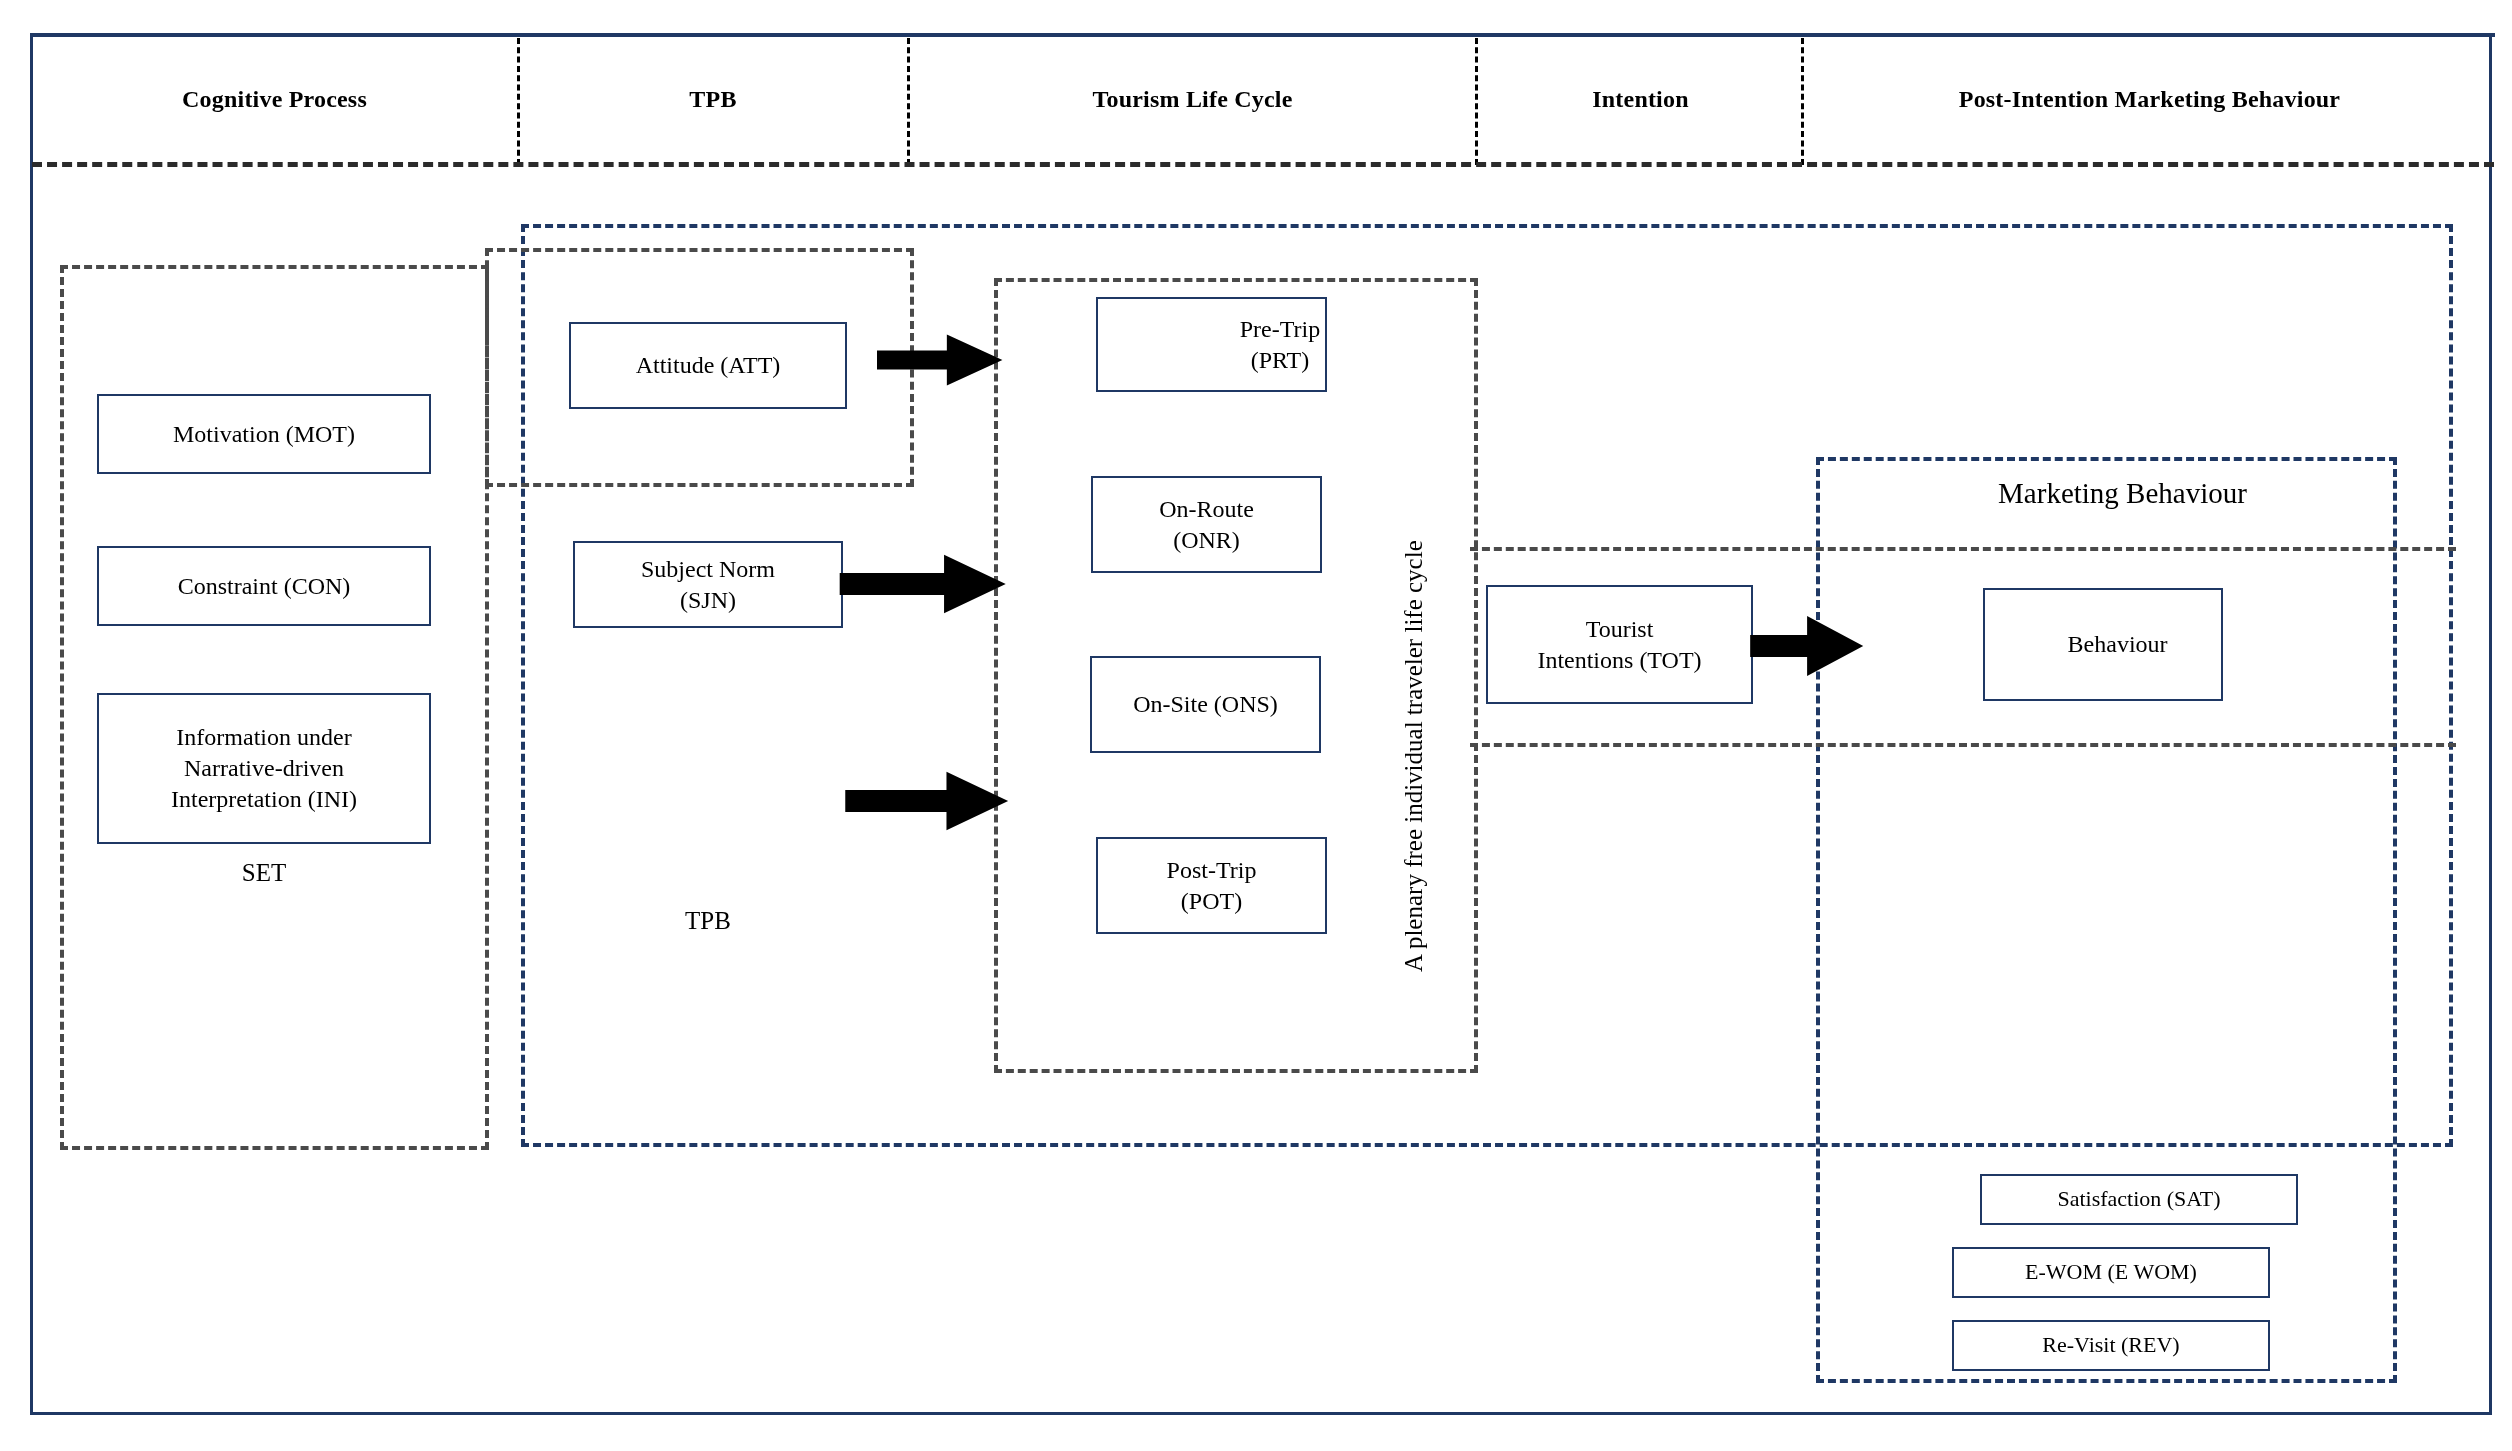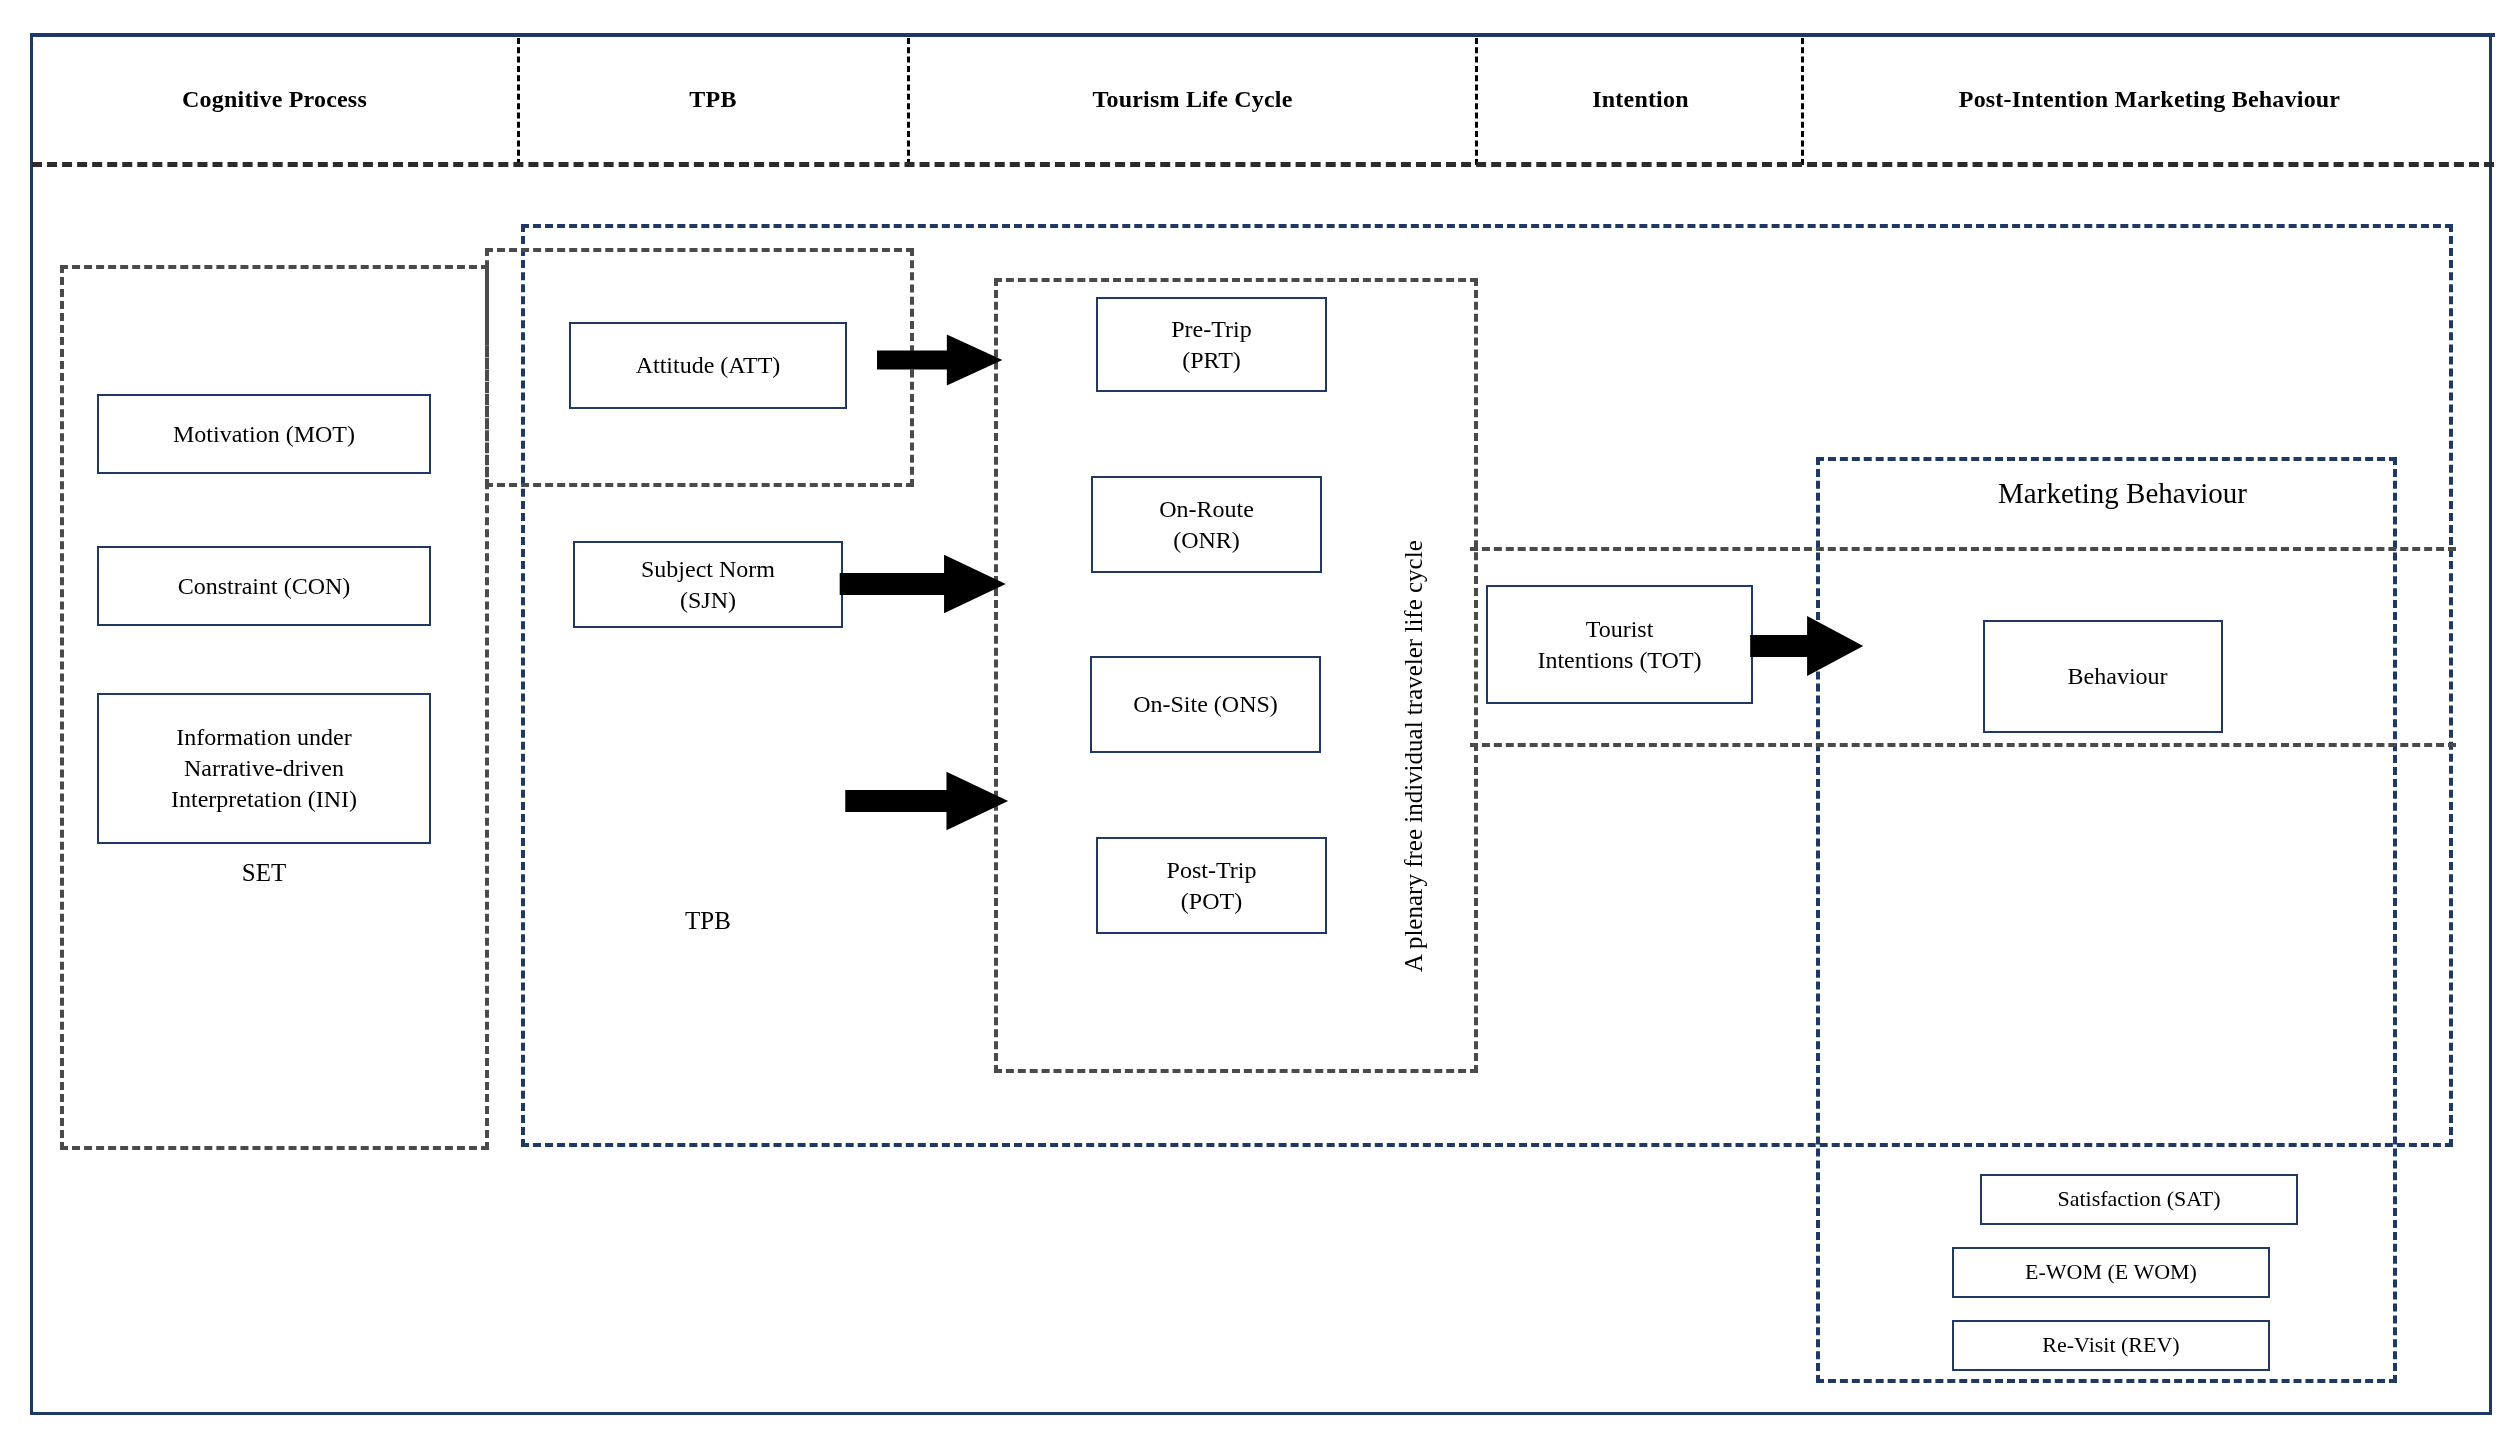--- a/index.html
+++ b/index.html
@@ -196,21 +196,21 @@
     <svg width="169" height="68" viewBox="0 0 212 86">
       <polygon points="0,29 132,29 132,6 210,43 132,80 132,57 0,57" fill="#000000"></polygon>
     </svg>
   </div>
   <div class="arrow" style="left:845px; top:767px; width:165px; height:68px;">
     <svg width="165" height="68" viewBox="0 0 208 86">
       <polygon points="0,29 128,29 128,6 206,43 128,80 128,57 0,57" fill="#000000"></polygon>
     </svg>
   </div>
 
-  <div class="node" style="left:1096px; top:297px; width:231px; height:95px; white-space:pre-line;">
+  <div class="node" style="left:1096px; top:297px; width:231px; height:95px; white-space:pre-line;justify-content:flex-end;">
     <span>Pre-Trip
 (PRT)</span>
   </div>
   <div class="node" style="left:1091px; top:476px; width:231px; height:97px; white-space:pre-line;">
     <span>On-Route
 (ONR)</span>
   </div>
   <div class="node" style="left:1096px; top:837px; width:231px; height:97px; white-space:pre-line;">
     <span>Post-Trip
 (POT)</span>
@@ -230,21 +230,21 @@
 
   <div class="arrow" style="left:1750px; top:612px; width:115px; height:68px;">
     <svg width="115" height="68" viewBox="0 0 145 86">
       <polygon points="0,29 72,29 72,5 143,43 72,81 72,57 0,57" fill="#000000"></polygon>
     </svg>
   </div>
 
   <div class="caption big" style="left:1832px; top:477px; width:581px;">
     <span>Marketing Behaviour</span>
   </div>
-  <div class="node" style="left:1983px; top:620px; width:240px; height:113px;padding-left:34px;">
+  <div class="node" style="left:1983px; top:588px; width:240px; height:113px;padding-left:34px;">
     <span>Behaviour</span>
   </div>
 
   <div class="node small" style="left:1952px; top:1174px; width:318px; height:51px;margin-left:28px;">
     <span>Satisfaction (SAT)</span>
   </div>
   <div class="node small" style="left:1952px; top:1247px; width:318px; height:51px;">
     <span>E-WOM (E WOM)</span>
   </div>
   <div class="node small" style="left:1952px; top:1320px; width:318px; height:51px;">

